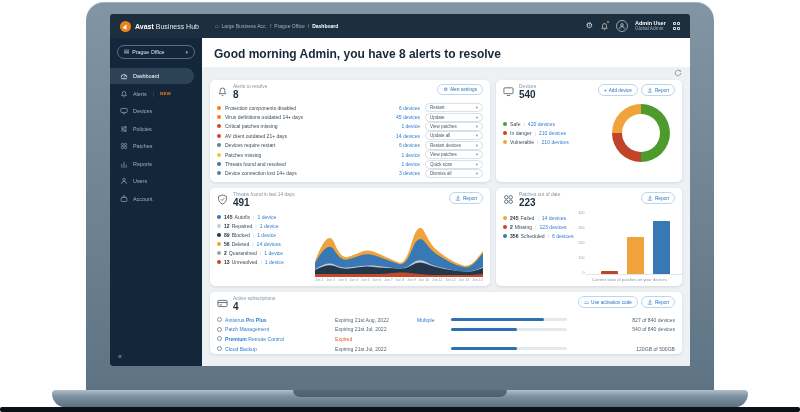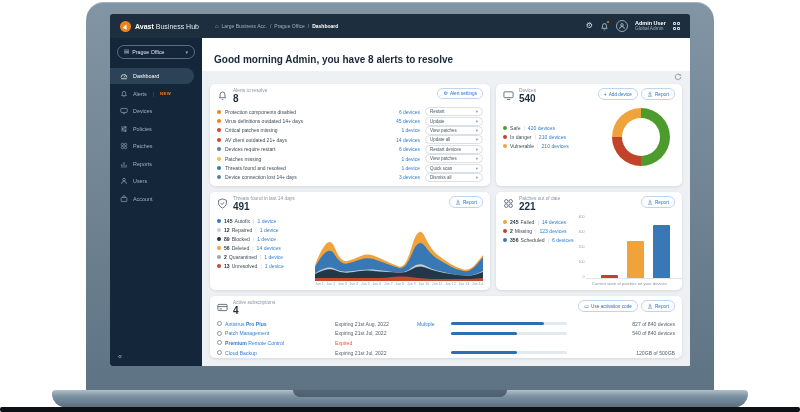--- a/index.html
+++ b/index.html
@@ -45,21 +45,21 @@
   .nav-item{height:16px;display:flex;align-items:center;gap:5px;padding-left:10px;color:#9fb2c1;font-size:5.4px;margin-right:8px;border-radius:0 9px 9px 0;white-space:nowrap}
   .nav-item.active{background:#2b4257;color:#fff}
   .nav-ic{width:8px;height:8px;display:flex;flex:0 0 auto}
   .nav-ic svg{width:8px;height:8px}
   .badge-sep{color:#4a6275;margin:0 1px;font-size:5px}
   .badge-new{color:#f18019;font-size:4.3px;font-weight:bold;letter-spacing:.3px}
   .side-spacer{flex:1}
   .collapse{padding:6px 8px;color:#9fb2c1;font-size:7px}
 
   .main{flex:1;display:flex;flex-direction:column;min-width:0;background:#fff}
-  .greet-band{padding:16px 12px 6px;font-size:10px;font-weight:bold;color:#182838}
+  .greet-band{padding:9px 12px 6px;font-size:12px;font-weight:bold;color:#182838}
   .content{flex:1;background:#edf1f4;padding:2px 8px 8px;display:flex;flex-direction:column;min-height:0}
   .refresh-row{display:flex;justify-content:flex-end;height:10px;margin-bottom:1px}
   .refresh{color:#6b7b87;display:flex}
   .grid{display:grid;grid-template-columns:1fr 186px;grid-template-rows:102px 98px 62px;gap:6px}
   .card{background:#fff;border-radius:5px;box-shadow:0 1px 3px rgba(24,40,56,.12);padding:4px 7px;min-width:0;overflow:hidden}
   .card.subs{grid-column:1 / span 2}
 
   .card-head{display:flex;align-items:flex-start}
   .head-ic{color:#4a5a66;margin-right:5px;margin-top:2px}
   .head-ic svg{display:block}
@@ -542,21 +542,21 @@
                 <span class="head-ic">
                   <svg viewBox="0 0 12 12" width="11" height="11" fill="none" stroke="#4a5a66" stroke-width=".9">
                       <circle cx="3.6" cy="3.6" r="1.9"></circle>
                       <circle cx="8.4" cy="3.6" r="1.9"></circle>
                       <circle cx="3.6" cy="8.4" r="1.9"></circle>
                       <circle cx="8.4" cy="8.4" r="1.9"></circle>
                     </svg>
                 </span>
                 <span class="head-titles">
                   <div class="card-label">Patches out of date</div>
-                  <div class="card-count">221</div>
+                  <div class="card-count">223</div>
                 </span>
                 <span class="head-btns">
                   <span class="pill-btn">
                     <span>
                         <svg viewBox="0 0 8 8" width="6" height="6" fill="none" stroke="#2a72c8" stroke-width=".9" stroke-linejoin="round">
                           <path d="M4 1v3.4"></path>
                           <path d="M2.5 3.2 4 4.7l1.5-1.5"></path>
                           <path d="M1.2 6.8h5.6"></path>
                         </svg>
                       </span>

